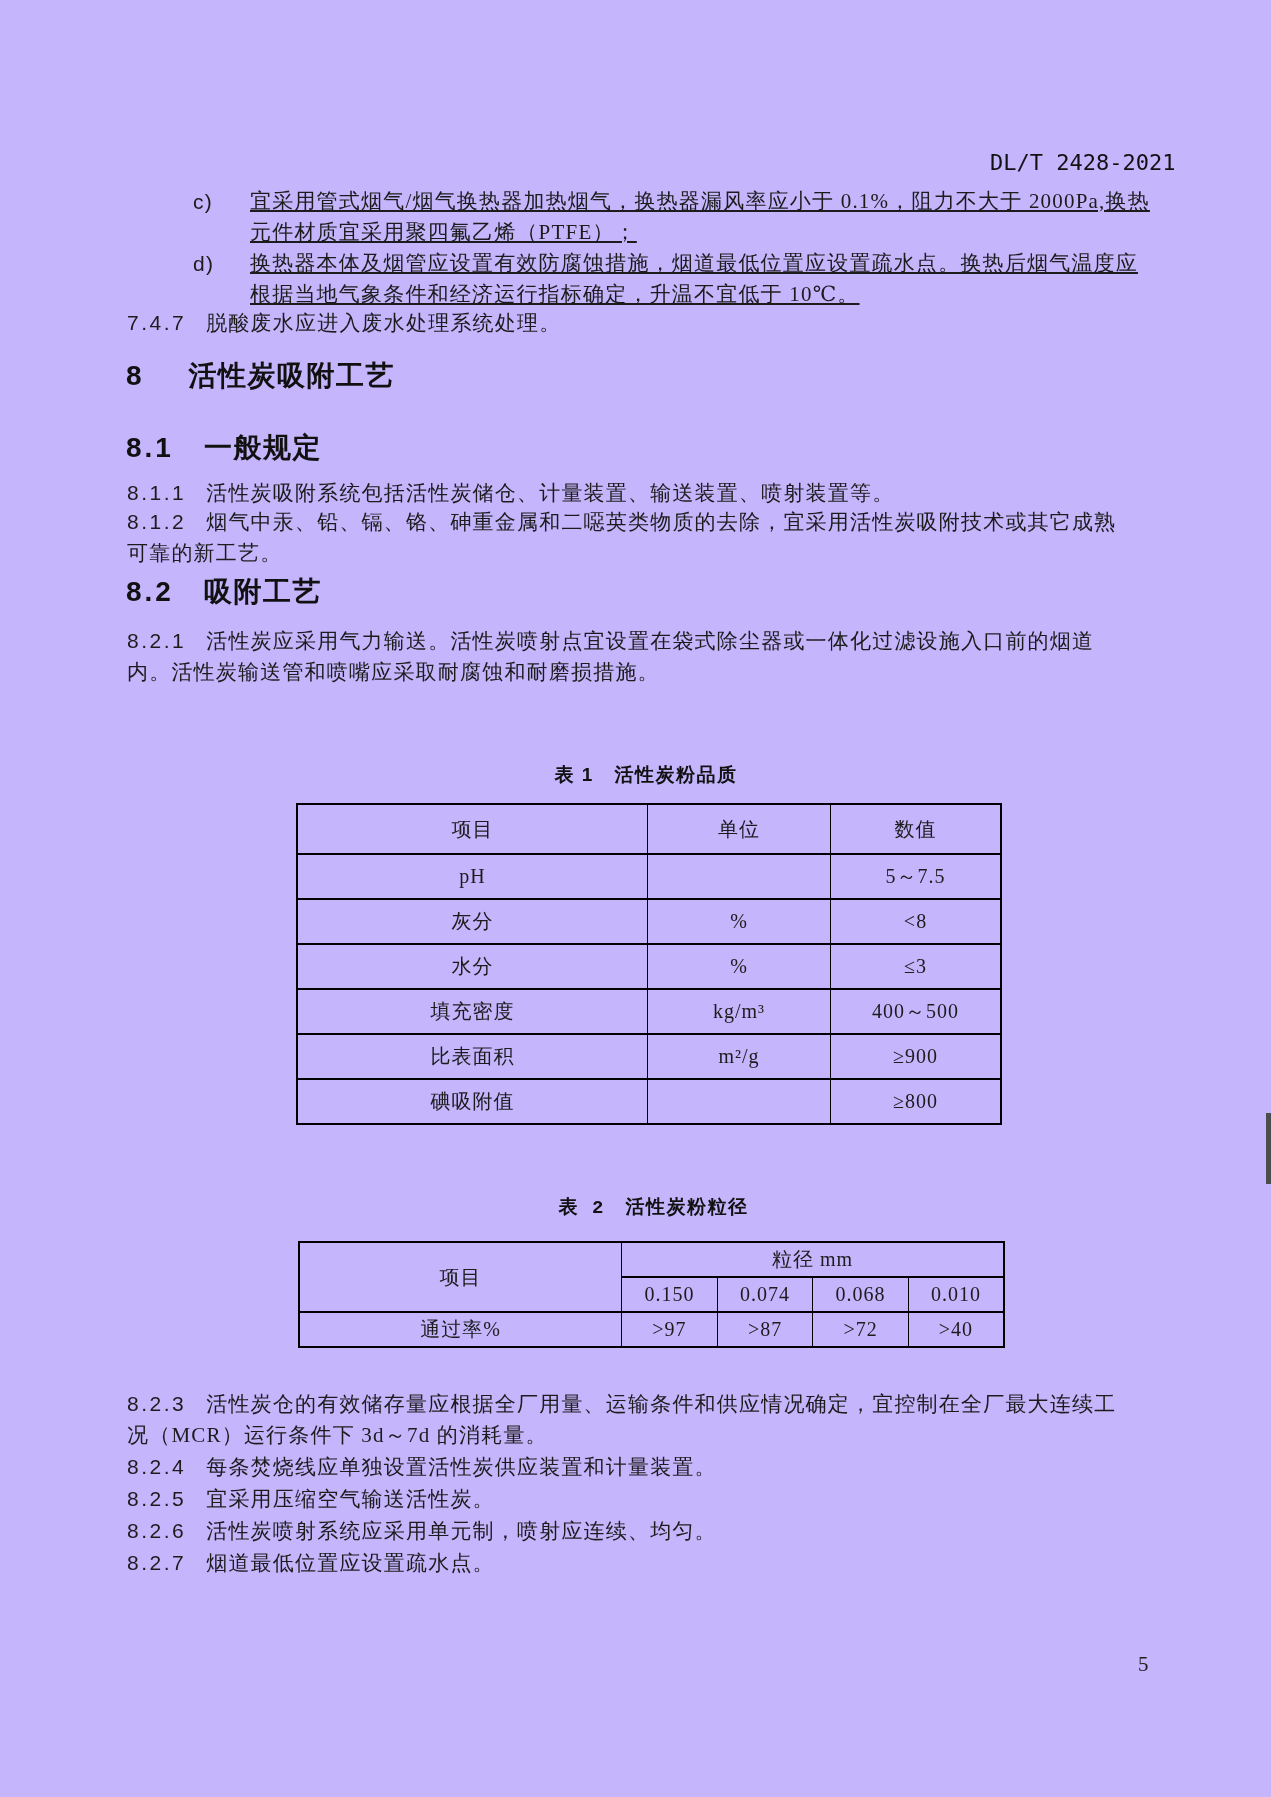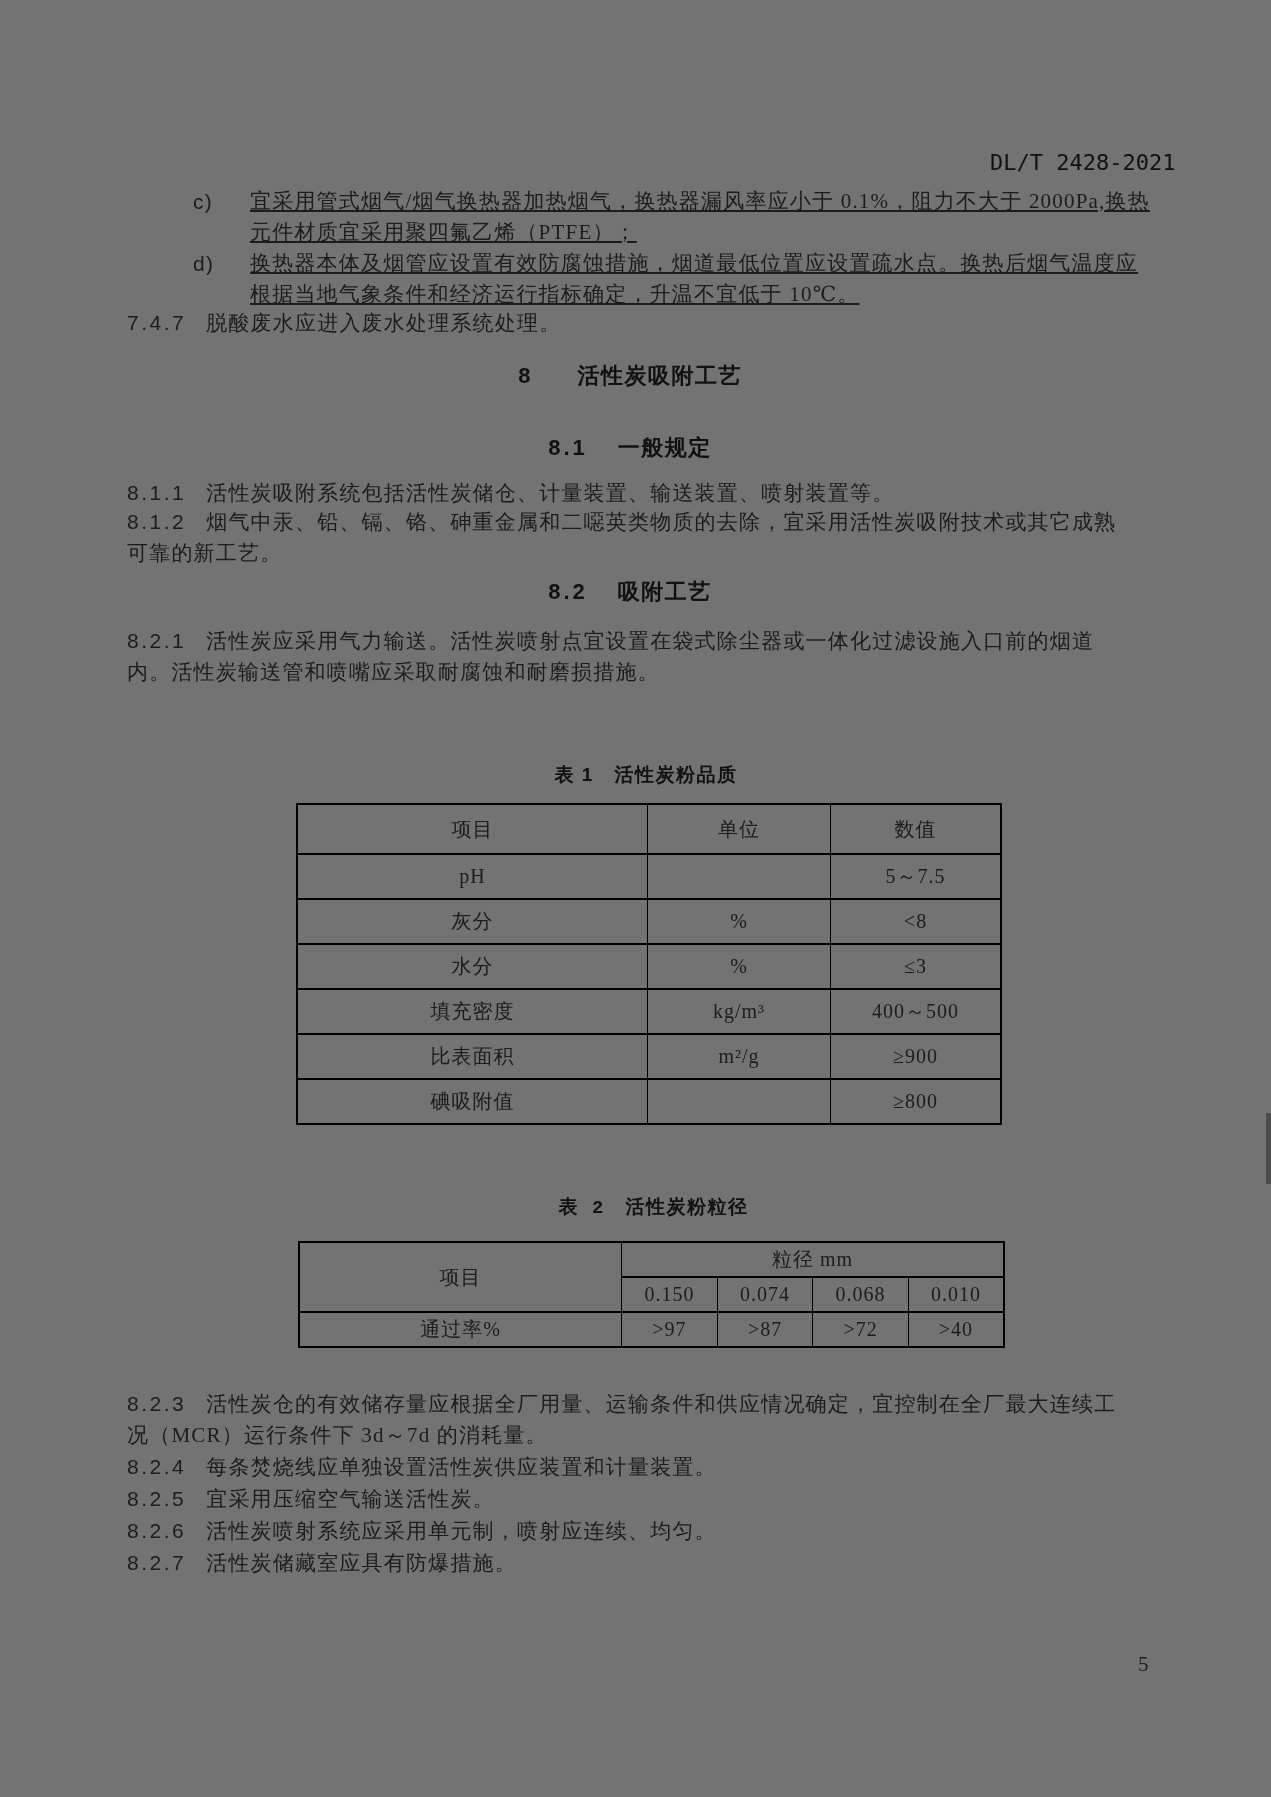--- a/index.html
+++ b/index.html
@@ -1,20 +1,20 @@
 <!DOCTYPE html>
 <html><head>
 <meta charset="utf-8">
 <style>
   html,body{margin:0;padding:0;background:#e8e8e8;}
   .page{
     position:relative;
     width:1271px;height:1797px;
     margin:0 auto;
-    background:#737373;
+    background:#c4b5fd;
     font-family:"Liberation Serif","DejaVu Serif",serif;
     color:#1c1c1c;
     overflow:hidden;
   }
   .abs{position:absolute;}
   
   .header-code{
     top:150px;left:990px;
     font-family:"DejaVu Sans Mono","Liberation Mono",monospace;
     font-size:22px;letter-spacing:0px;color:#111;
@@ -37,25 +37,24 @@
     font-size:21px;line-height:31px;letter-spacing:1.2px;
   }
   .li{display:flex;}
   .li-label{
     width:57px;flex:0 0 57px;
     font-family:"Liberation Sans","DejaVu Sans",sans-serif;
   }
   .li-text{white-space:pre-line;text-decoration:underline;}
   
   .heading{
-    left:115px;width:1030px;
-    font-family:"Liberation Sans","DejaVu Sans",sans-serif;
-    font-weight:bold;font-size:22px;line-height:32px;letter-spacing:1.5px;
+    left:126px;width:1030px;
+    font-family:"Liberation Sans","DejaVu Sans",sans-serif;
+    font-weight:bold;font-size:28px;line-height:32px;letter-spacing:1.5px;
     color:#111;
-    text-align:center;
   }
   .heading .h-num{margin-right:30px;letter-spacing:3px;}
   .heading.h1 .h-num{margin-right:44px;}
   
   .tbl-caption{
     font-family:"Liberation Sans","DejaVu Sans",sans-serif;
     font-weight:bold;font-size:19px;line-height:32px;letter-spacing:1.5px;
     text-align:center;color:#111;
   }
   .cap1{top:759px;left:296px;width:700px;}
@@ -225,20 +224,20 @@
 
   <div class="abs para" style="top:1483px;">
     <span class="num">8.2.5</span><span class="txt">宜采用压缩空气输送活性炭。</span>
   </div>
 
   <div class="abs para" style="top:1515px;">
     <span class="num">8.2.6</span><span class="txt">活性炭喷射系统应采用单元制，喷射应连续、均匀。</span>
   </div>
 
   <div class="abs para" style="top:1547px;">
-    <span class="num">8.2.7</span><span class="txt">活性炭储藏室应具有防爆措施。</span>
+    <span class="num">8.2.7</span><span class="txt">烟道最低位置应设置疏水点。</span>
   </div>
 
   <div class="abs page-number">5</div>
 
   <div class="abs right-edge-bar"></div>
 
 </div>
 
 </body></html>

